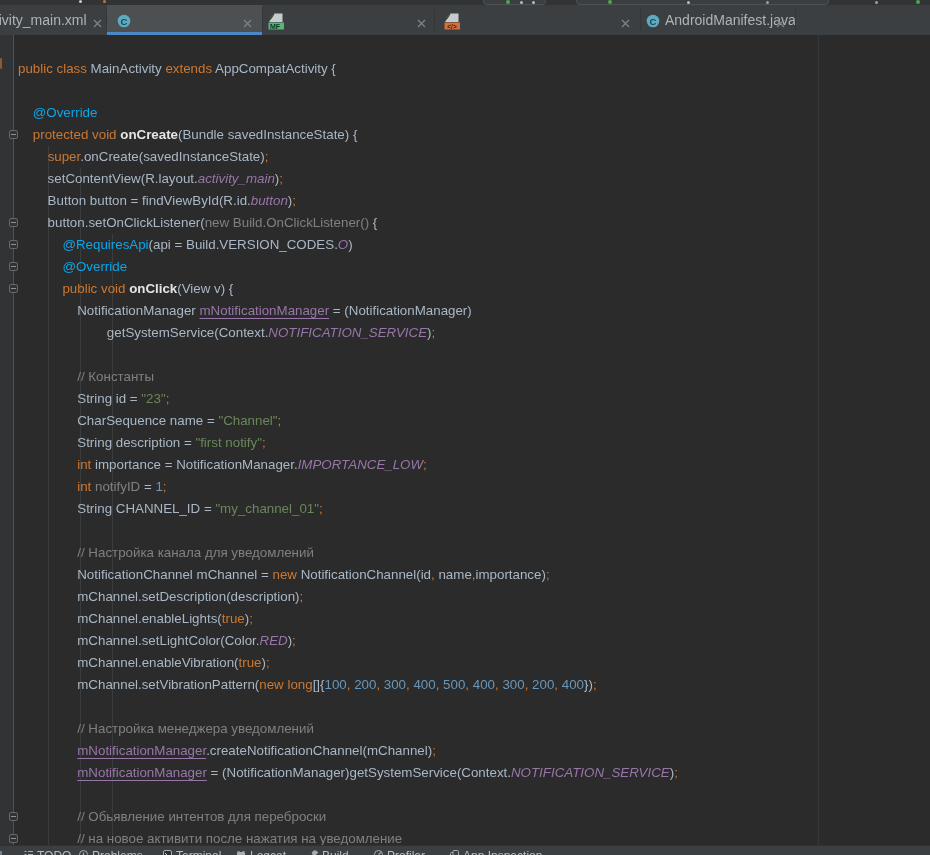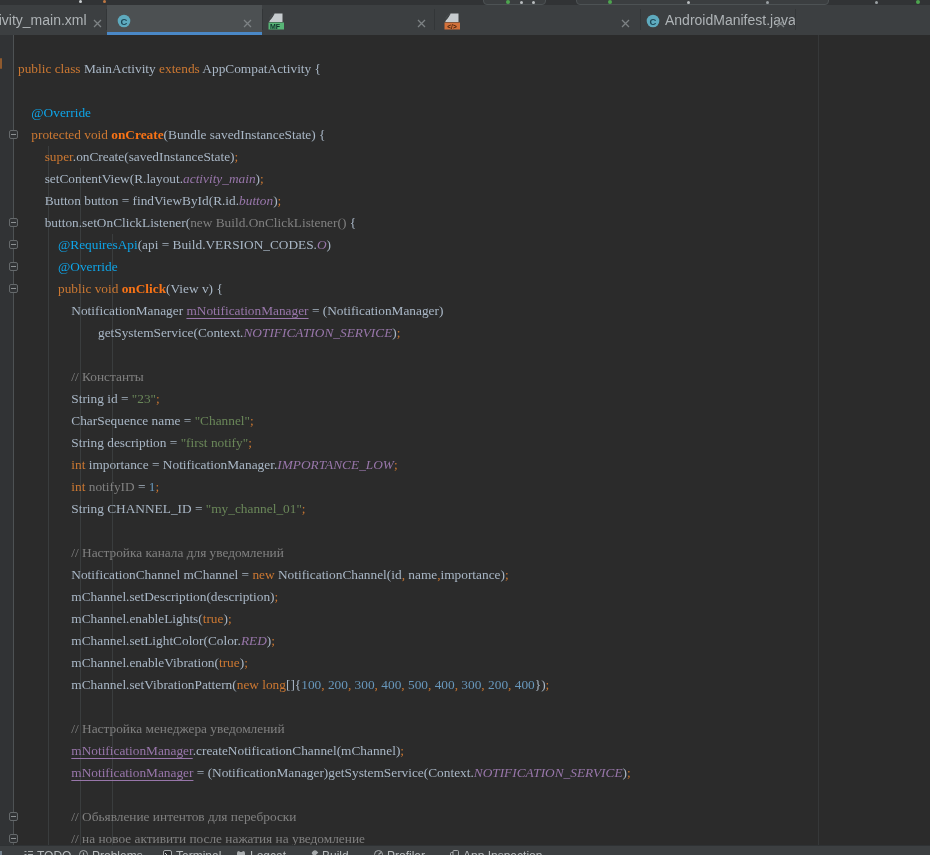--- a/index.html
+++ b/index.html
@@ -18,24 +18,24 @@
   #underline{position:absolute;left:107px;top:26.5px;width:155px;height:3.5px;background:#4a88c7;}
   .closex{position:absolute;top:14px;}
   .ticon{position:absolute;top:9px;}
   
   #editor{top:35px;left:0;width:930px;height:810px;background:#2b2b2b;overflow:hidden;}
   #gutter{position:absolute;left:0;top:0;width:13px;height:810px;background:#313335;border-right:1px solid #4e5254;}
   .guide{position:absolute;width:1px;background:#3a3d3e;}
   #marginline{position:absolute;left:818px;top:0;width:1px;height:810px;background:#363839;}
   .fold{position:absolute;left:9px;width:9px;height:9px;border:1px solid #65696b;border-radius:2px;background:#313335;box-sizing:border-box;}
   .fold:after{content:"";position:absolute;left:1px;top:3px;width:5px;height:1px;background:#8d9193;}
-  #code{position:absolute;left:0;top:0;margin:0;padding:23px 0 0 18px;font-family:Liberation Serif, serif;font-size:13.33px;line-height:22px;color:#a9b7c6;white-space:pre;}
+  #code{position:absolute;left:0;top:0;margin:0;padding:23px 0 0 18px;font-family:Liberation Sans, sans-serif;font-size:13.33px;line-height:22px;color:#a9b7c6;white-space:pre;}
   .k{color:#cc7832;}
   .p{color:#cc7832;}
-  .m{color:#f97316;font-weight:bold;}
+  .m{color:#e5e5e5;font-weight:bold;}
   .a{color:#0ea5e9;}
   .s{color:#6a8759;}
   .n{color:#6897bb;}
   .c{color:#808080;}
   .f{color:#9876aa;font-style:italic;}
   .u{color:#9876aa;text-decoration:underline;text-underline-offset:3px;}
   
   #bottombar{top:845px;left:0;width:930px;height:10px;background:#3c3f41;border-top:1px solid #2f3234;box-sizing:content-box;overflow:hidden;}
   .bitem{position:absolute;top:0px;font-size:12px;color:#b9bdbf;white-space:nowrap;line-height:21px;}
   .bico{position:absolute;top:4px;}

